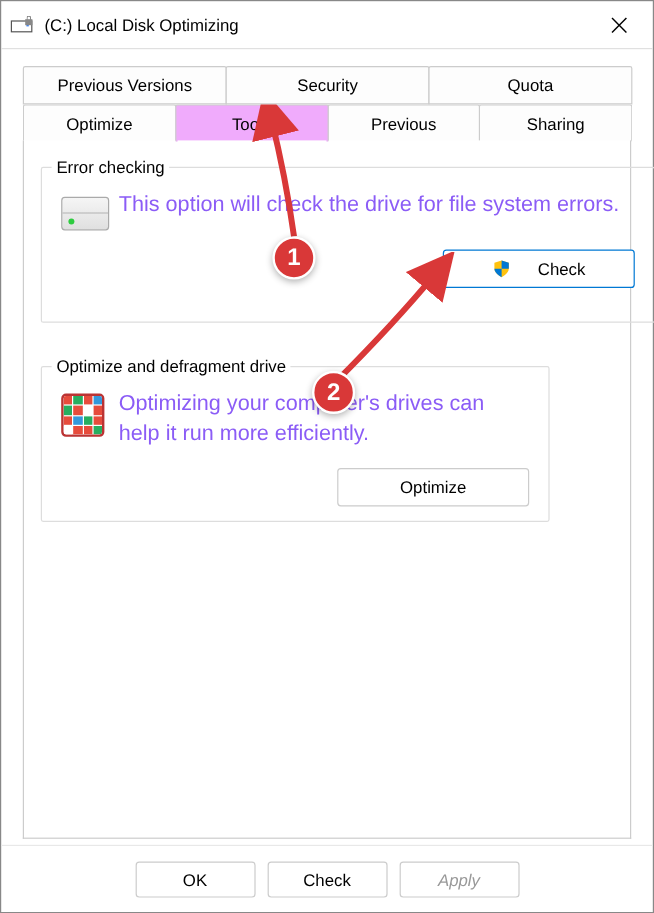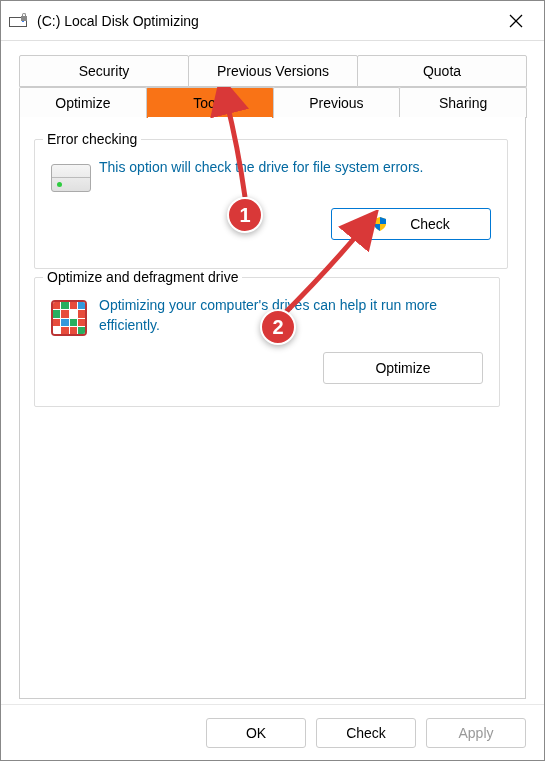--- a/index.html
+++ b/index.html
@@ -118,21 +118,21 @@
       border-bottom: none;
       background: #fdfdfd;
       cursor: pointer;
       margin-right: -1px;
       border-radius: 2px 2px 0 0;
     }
     .tab-row.top .tab {
       border-bottom: 1px solid #ccc;
     }
     .tab.active {
-      background: #f97316;
+      background: #f0abfc;
       position: relative;
       z-index: 2;
     }
     .tab-panel {
       border: 1px solid #ccc;
       border-top: none;
       background: #fff;
       height: 582px;
       position: relative;
       margin-top: -1px;
@@ -156,42 +156,42 @@
       top: -9px;
       left: 8px;
       background: #fff;
       padding: 0 4px;
       font-size: 14px;
       color: #000;
     }
     .gb1 {
       left: 14px;
       top: 22px;
-      width: 474px;
+      width: 512px;
       height: 130px;
     }
     .gb2 {
       left: 14px;
-      top: 160px;
-      width: 466px;
+      top: 188px;
+      width: 424px;
       height: 130px;
     }
     .gb-content {
       display: flex;
       padding: 18px 16px 12px 16px;
     }
     .gb-icon {
       width: 48px;
       flex-shrink: 0;
       padding-top: 2px;
     }
     .gb-text {
-      font-size: 14px;
+      font-size: 18px;
       line-height: 1.4;
-      color: #0369a1;
+      color: #8b5cf6;
       flex: 1;
     }
     .gb-btn-row {
       display: flex;
       justify-content: flex-end;
       padding: 0 16px 0 0;
       margin-top: 4px;
     }
     .btn {
       min-width: 160px;
@@ -261,31 +261,32 @@
       transform: rotate(0deg);
     }
     .dc { background: #e74c3c; }
     .dc.g { background: #27ae60; }
     .dc.b { background: #3498db; }
     .dc.w { background: #fff; }
     .footer {
       height: 56px;
       display: flex;
       align-items: center;
-      justify-content: flex-end;
+      justify-content: center;
       gap: 10px;
       padding: 16px 18px;
       border-top: 1px solid #e8e8e8;
     }
     .footer .btn {
       min-width: 100px;
       height: 30px;
     }
     .btn.disabled {
       color: #999;
+      font-style: italic;
     }
     
     .callout {
       position: absolute;
       width: 36px;
       height: 36px;
       border-radius: 50%;
       background: #d93838;
       border: 2px solid #fff;
       box-shadow: 0 2px 6px rgba(0,0,0,0.3);
@@ -321,22 +322,22 @@
       <svg viewBox="0 0 14 14">
         <line x1="1" y1="1" x2="13" y2="13" stroke="#000" stroke-width="1.2"></line>
         <line x1="13" y1="1" x2="1" y2="13" stroke="#000" stroke-width="1.2"></line>
       </svg>
     </div>
   </div>
 
   <div class="content">
     <div class="tabs">
       <div class="tab-row top">
+        <div class="tab">Previous Versions</div>
         <div class="tab">Security</div>
-        <div class="tab">Previous Versions</div>
         <div class="tab">Quota</div>
       </div>
       <div class="tab-row">
         <div class="tab">Optimize</div>
         <div class="tab active">Tools</div>
         <div class="tab">Previous</div>
         <div class="tab">Sharing</div>
       </div>
     </div>
 

